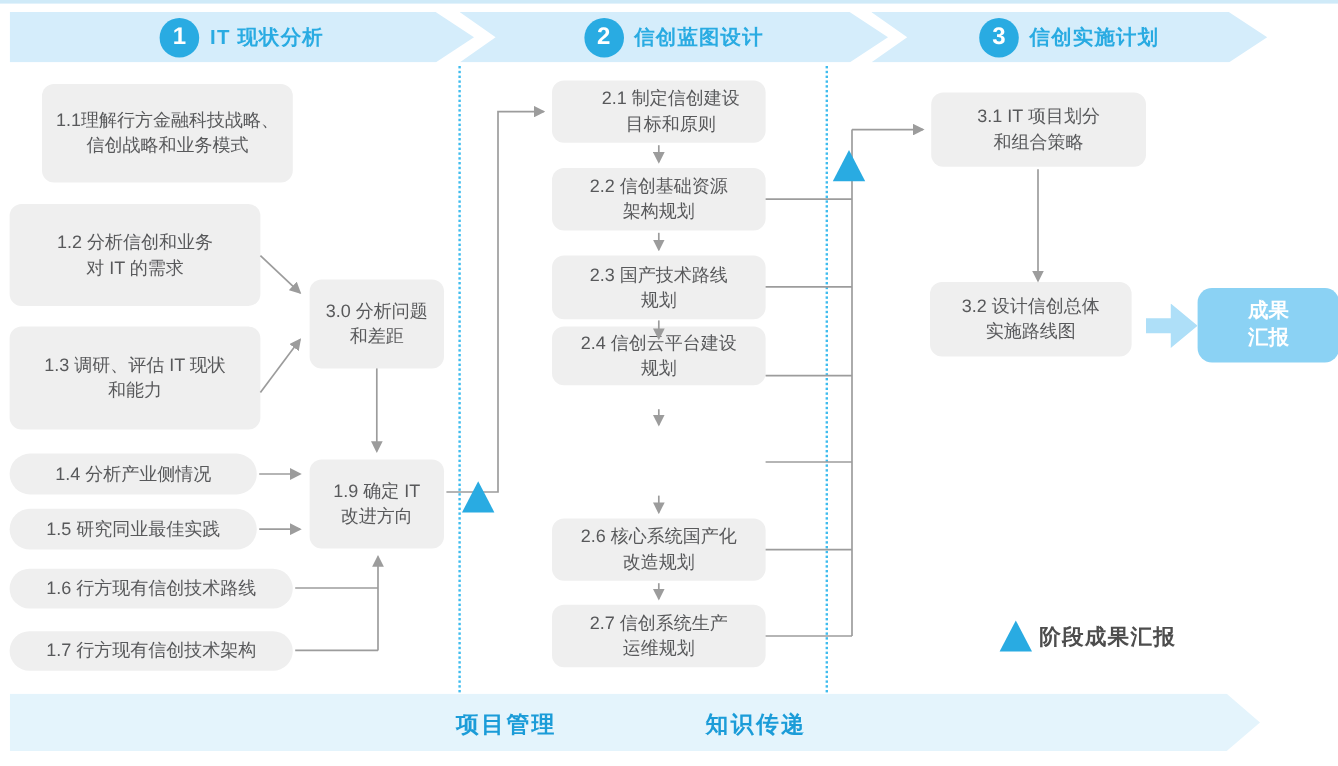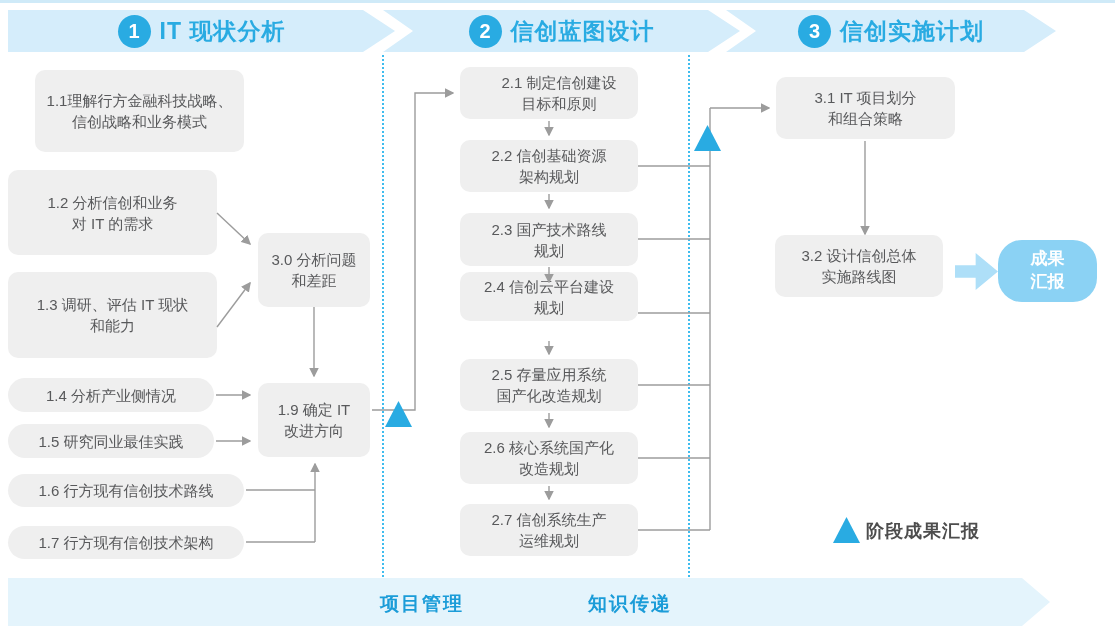--- a/index.html
+++ b/index.html
@@ -8,31 +8,31 @@
   .canvas { position:relative; width:1115px; height:638px; background:#ffffff; overflow:hidden; }
 
   .topstrip { position:absolute; left:0; top:0; width:1115px; height:3px; background:#cfeaf8; }
 
   .banner { position:absolute; top:10px; height:42px; background:#d5edfb;
             display:flex; align-items:center; justify-content:center; gap:9px; }
   .banner.tip    { clip-path:polygon(0 0, calc(100% - 32px) 0, 100% 50%, calc(100% - 32px) 100%, 0 100%); }
   .banner.notch  { clip-path:polygon(0 0, calc(100% - 32px) 0, 100% 50%, calc(100% - 32px) 100%, 0 100%, 30px 50%); }
   .badge { width:33px; height:33px; border-radius:50%; background:#29abe2; color:#fff;
            font-weight:bold; font-size:20px; display:flex; align-items:center; justify-content:center; flex:0 0 auto; }
-  .banner .title { color:#29abe2; font-weight:bold; font-size:23px; letter-spacing:1px; white-space:nowrap; }
+  .banner .title { color:#29abe2; font-weight:bold; font-size:17px; letter-spacing:1px; white-space:nowrap; }
 
   .sep { position:absolute; top:55px; height:522px; width:0; border-left:2px dotted #3fbcee; }
 
   .node { position:absolute; background:#efefef; color:#58595b; font-size:15px; line-height:1.4;
           display:flex; align-items:center; justify-content:center; text-align:center;
           white-space:pre-line; border-radius:10px; padding:4px 6px; }
   .pill { border-radius:18px; }
 
-  .report { position:absolute; left:998px; top:240px; width:99px; height:62px; background:#8bd2f4;
-            border-radius:24px; color:#ffffff; font-weight:bold; font-size:17px; line-height:1.35;
+  .report { position:absolute; left:998px; top:240px; width:118px; height:62px; background:#8bd2f4;
+            border-radius:12px; color:#ffffff; font-weight:bold; font-size:17px; line-height:1.35;
             display:flex; align-items:center; justify-content:center; text-align:center; white-space:pre-line; }
   .blockarrow { position:absolute; left:955px; top:253px; width:43px; height:37px; background:#aedff8;
                 clip-path:polygon(0 33%, 48% 33%, 48% 0, 100% 50%, 48% 100%, 48% 67%, 0 67%); }
 
   .legendtext { position:absolute; left:866px; top:519px; font-size:18px; font-weight:bold; color:#4d4d4d; letter-spacing:1px; }
 
   .footerbar { position:absolute; left:8px; top:578px; width:1042px; height:48px; background:#e4f4fc;
                clip-path:polygon(0 0, calc(100% - 28px) 0, 100% 50%, calc(100% - 28px) 100%, 0 100%); }
   .footlabel { position:absolute; top:591px; font-size:19px; font-weight:bold; color:#1b9cd8; letter-spacing:2px; white-space:nowrap; }
   .footlabel.pm { left:380px; }
@@ -79,22 +79,20 @@
 改进方向</div>
 
   <div class="node" style="left:460px; top:67px;  width:178px; height:52px;padding-left:26px;">2.1 制定信创建设
 目标和原则</div>
   <div class="node" style="left:460px; top:140px; width:178px; height:52px;">2.2 信创基础资源
 架构规划</div>
   <div class="node" style="left:460px; top:213px; width:178px; height:53px;">2.3 国产技术路线
 规划</div>
   <div class="node" style="left:460px; top:272px; width:178px; height:49px;">2.4 信创云平台建设
 规划</div>
-  <div class="node" style="left:460px; top:359px; width:178px; height:52px;">2.5 存量应用系统
-国产化改造规划</div>
   <div class="node" style="left:460px; top:432px; width:178px; height:52px;">2.6 核心系统国产化
 改造规划</div>
   <div class="node" style="left:460px; top:504px; width:178px; height:52px;">2.7 信创系统生产
 运维规划</div>
 
   <div class="node" style="left:776px; top:77px;  width:179px; height:62px;">3.1 IT 项目划分
 和组合策略</div>
   <div class="node" style="left:775px; top:235px; width:168px; height:62px;">3.2 设计信创总体
 实施路线图</div>
 

